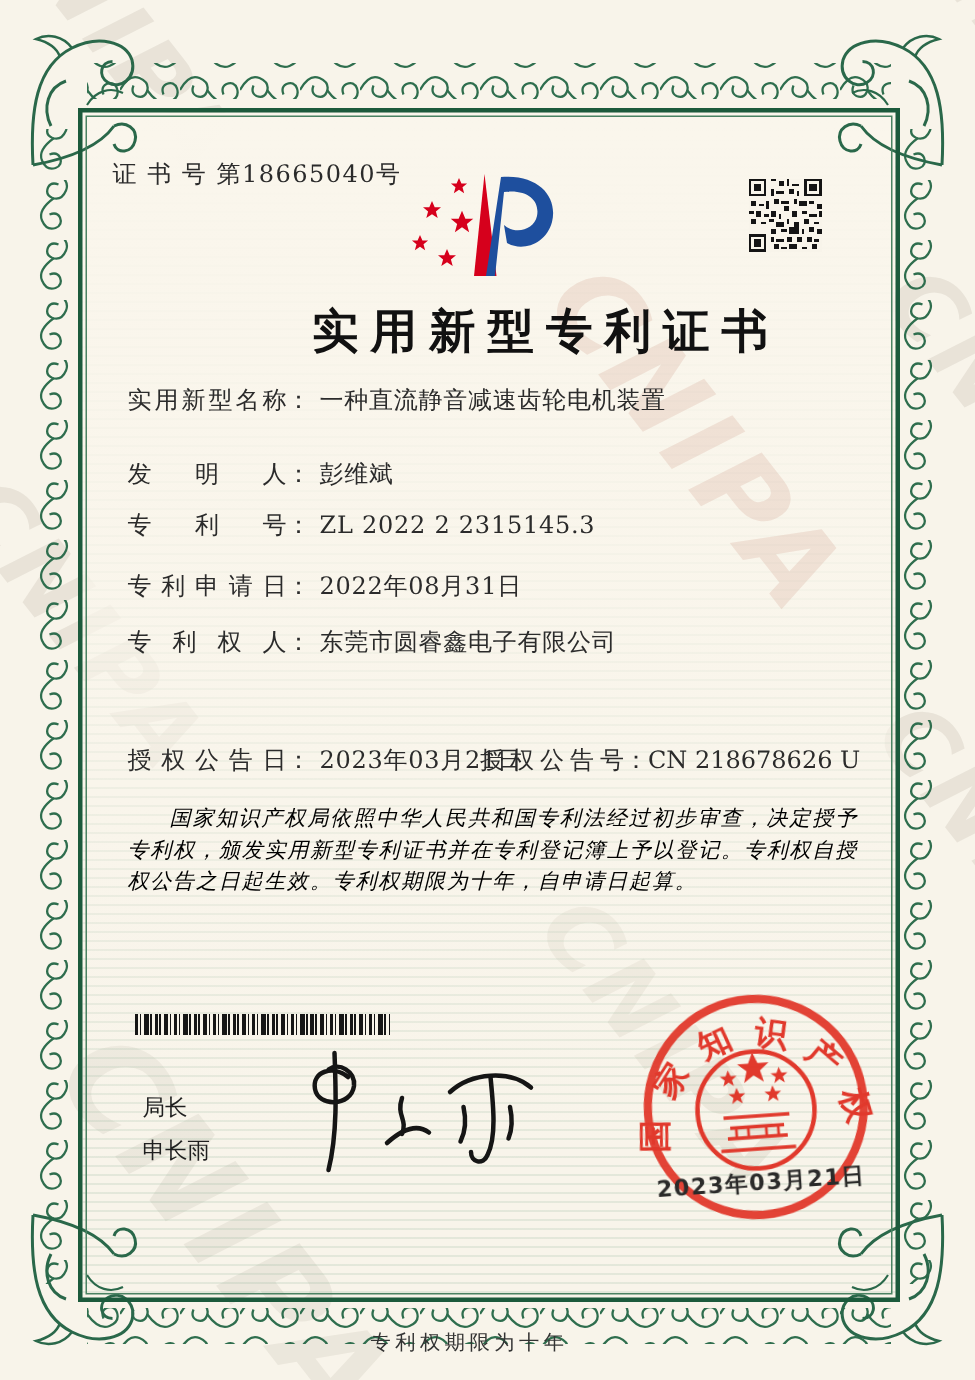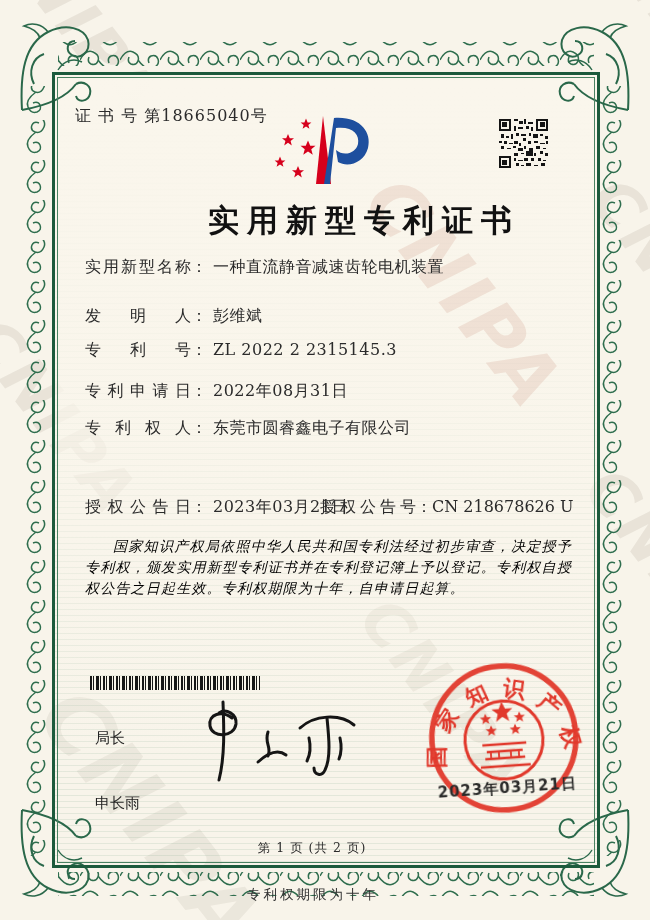--- a/index.html
+++ b/index.html
@@ -65,21 +65,21 @@
     line-height:21px;letter-spacing:1.2px;text-indent:2em;text-align:justify;color:#000000;
   }
   .p1{top:536px}.p2{top:591px}
   .barcode{
     left:90px;top:676px;width:170px;height:14px;
     background:repeating-linear-gradient(90deg,
       #161616 0 2px,#f8f4ea 2px 3px,#161616 3px 4px,#f8f4ea 4px 6px,
       #161616 6px 9px,#f8f4ea 9px 10px,#161616 10px 11px,#f8f4ea 11px 13px);
   }
   .signer{left:95px;font-size:15px;font-family:Liberation Mono, monospace;color:#1f1f1f;}
-  .s1{top:729px}.s2{top:794px}
+  .s1{top:729px}.s2{top:758px}
   .page-num{left:0;width:624px;top:840px;text-align:center;font-size:12.5px;letter-spacing:1px;}
   .cont-note{left:0;width:626px;top:886px;text-align:center;font-size:13.5px;letter-spacing:3px;color:#333;}
   .seal-wrap{left:424px;top:660px;transform:rotate(-4deg);mix-blend-mode:multiply;opacity:0.94;}
 </style>
 </head>
 <body>
 
 <div class="wm wm1">CNIPA</div>
 <div class="wm wm2">CNIPA</div>
 <div class="wm wm3">CNIPA</div>
@@ -270,16 +270,15 @@
       <use href="#sealStar" transform="translate(92,70) scale(0.8)" stroke="none"></use>
       <path d="M58,84 H102"></path>
       <path d="M62,91 H98"></path>
       <path d="M60,98 H100"></path>
       <path d="M55,106 H105"></path>
       <path d="M66,91 V98 M74,91 V98 M86,91 V98 M94,91 V98" stroke-width="1.8"></path>
     </g>
     <text x="80" y="133" text-anchor="middle" font-size="15" font-weight="bold" fill="#1c1c1c" letter-spacing="1" font-family="DejaVu Sans, Liberation Sans, sans-serif">2023年03月21日</text>
   </svg>
 
-  <div class="abs page-num">第 1 页 (共 2 页)</div>
   <div class="abs cont-note">专利权期限为十年</div>
 
 </div>
 
 </body></html>

